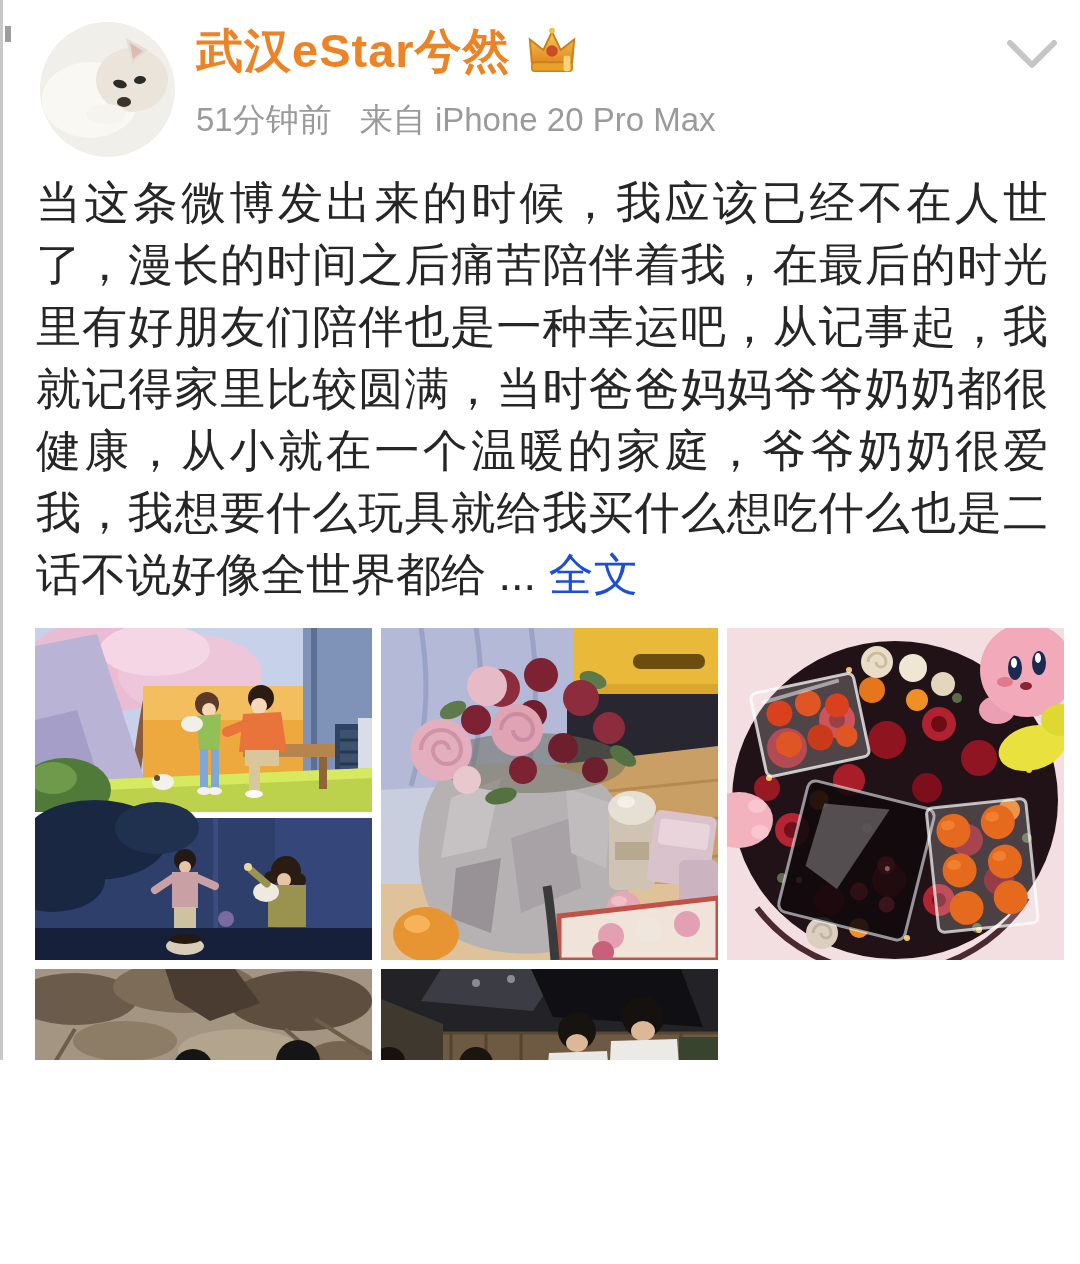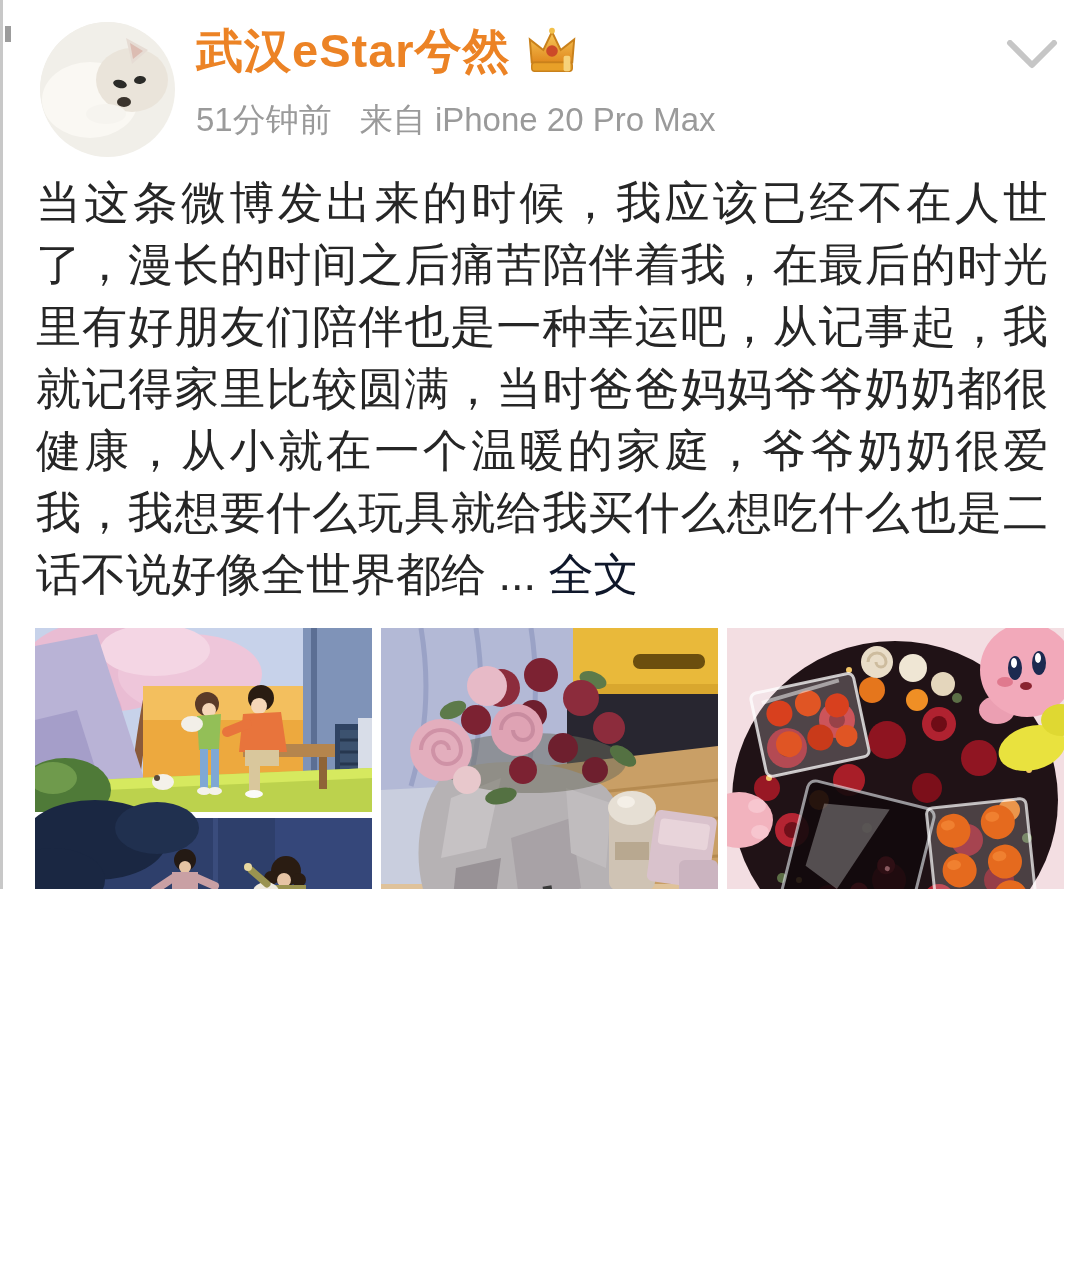--- a/index.html
+++ b/index.html
@@ -1,17 +1,17 @@
 <!DOCTYPE html>
 <html><head>
 <meta charset="utf-8">
 <style>
   html,body{margin:0;padding:0;background:#ffffff;}
   .canvas{
-    position:relative;width:1080px;height:889px;background:#ffffff;
+    position:relative;width:1080px;height:1060px;background:#ffffff;
     overflow:hidden;font-family:"Liberation Sans","DejaVu Sans",sans-serif;
   }
   .edge-left{position:absolute;left:0;top:0;width:3px;height:100%;background:#9b9b9b;opacity:.55;}
   .edge-tick{position:absolute;left:5px;top:26px;width:6px;height:16px;background:#4a4a4a;opacity:.55;}
 
   
   .avatar{position:absolute;left:40px;top:22px;width:135px;height:135px;border-radius:50%;
           overflow:hidden;background:#f1efe9;}
   .avatar svg{display:block;width:100%;height:100%;}
   .name-row{position:absolute;left:196px;top:24px;display:flex;align-items:center;gap:14px;}
@@ -19,21 +19,21 @@
   .crown{width:54px;height:54px;}
   .meta{position:absolute;left:196px;top:98px;font-size:33px;color:#9a9a9a;display:flex;gap:28px;justify-content:flex-end;}
   .chevron{position:absolute;left:1006px;top:40px;width:52px;height:30px;cursor:pointer;}
 
   
   .post-text{
     position:absolute;left:36px;top:172px;width:1012px;
     font-size:45px;line-height:62px;color:#262626;
     text-align:justify;text-justify:inter-ideograph;word-break:break-all;line-break:strict;
   }
-  .post-text .more{color:#0f172a;text-decoration:none;cursor:pointer;}
+  .post-text .more{color:#1d4ed8;text-decoration:none;cursor:pointer;}
 
   
   .photo{position:absolute;overflow:hidden;background:#e9e9e9;cursor:pointer;}
   .photo svg{display:block;width:100%;height:100%;}
   .p1{left:35px;top:628px;width:337px;height:332px;}
   .p2{left:381px;top:628px;width:337px;height:332px;}
   .p3{left:727px;top:628px;width:337px;height:332px;}
   .p4{left:35px;top:969px;width:337px;height:295px;}
   .p5{left:381px;top:969px;width:337px;height:295px;}
 

